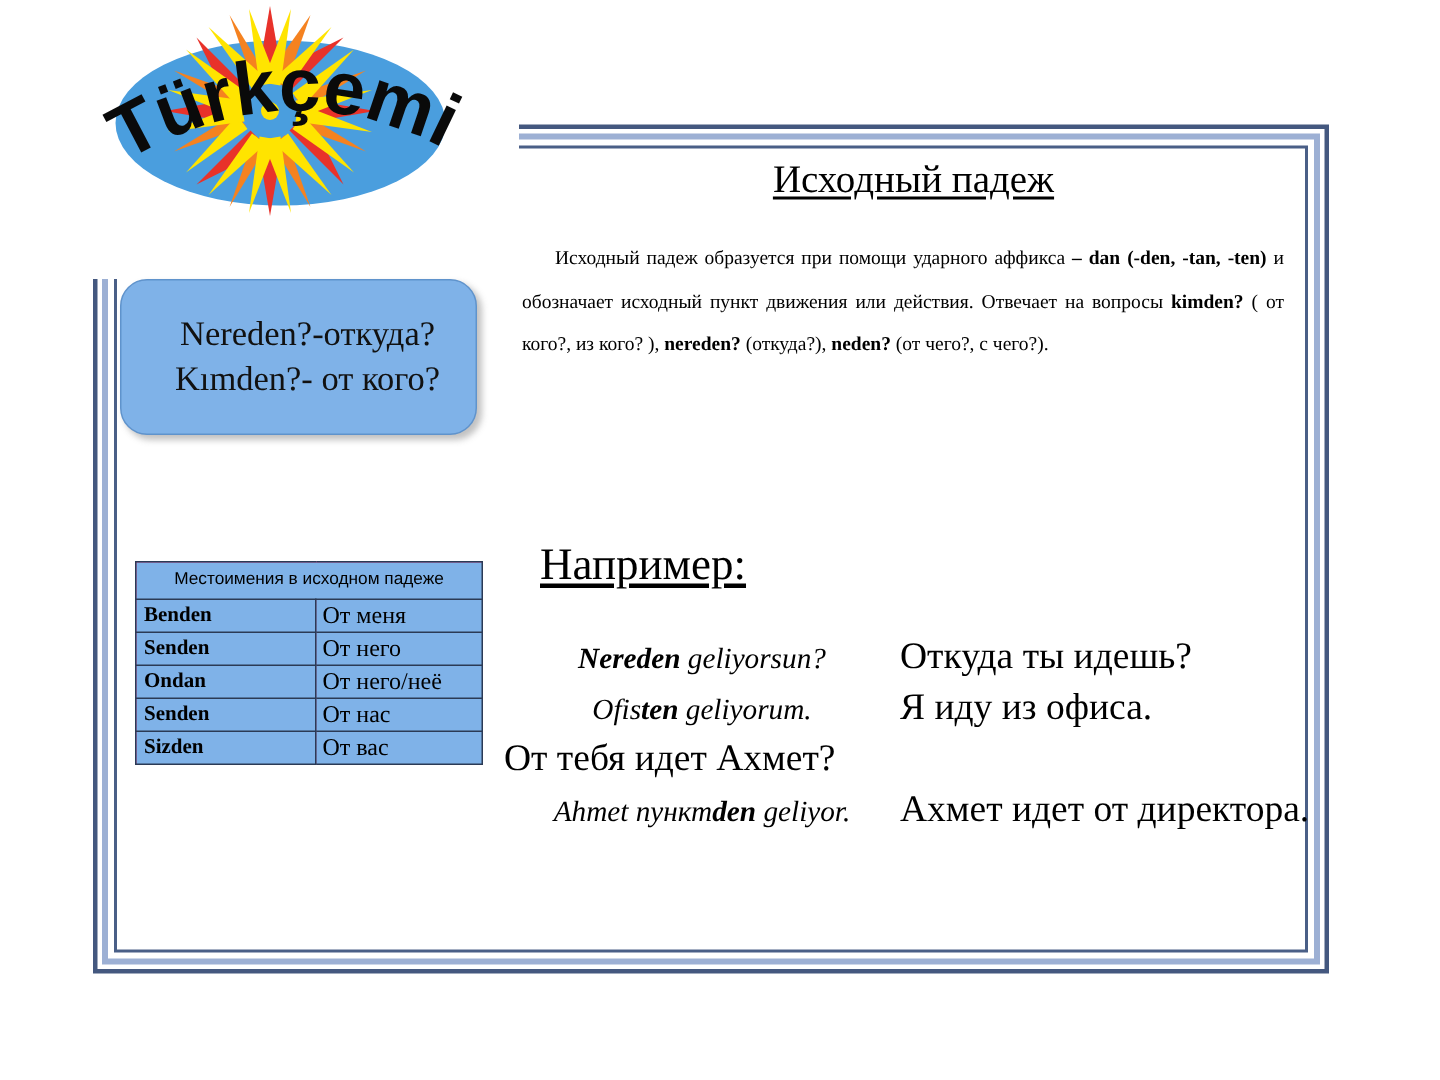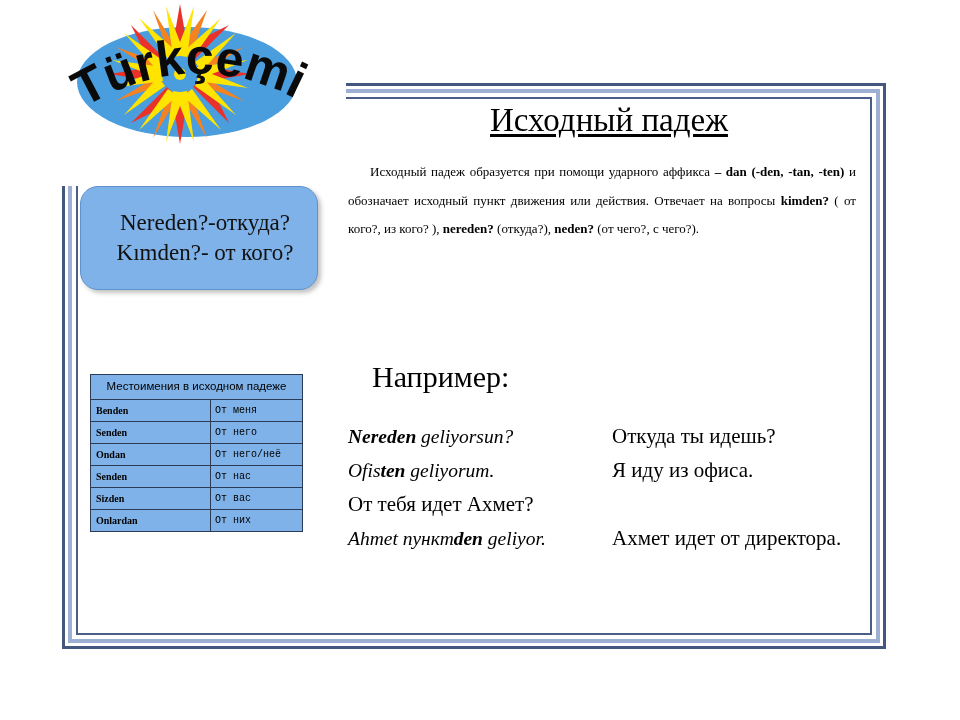--- a/index.html
+++ b/index.html
@@ -91,63 +91,63 @@
     color: #111111;
     white-space: nowrap;
     margin-left: 12px;
   }
 
   
   .pron-table {
     position: absolute;
     left: 90px;
     top: 374px;
-    width: 213px;
+    width: 232px;
     border-collapse: collapse;
     background: #ec4899;
   }
   .pron-table td, .pron-table th {
     border: 1px solid #2b3a55;
     padding: 0;
     background: #7fb2e8;
   }
   .pron-table .hdr {
     font-family: "Liberation Sans", sans-serif;
     font-size: 11.5px;
     line-height: 15px;
     font-weight: normal;
     text-align: center;
     padding: 4px 6px 5px 6px;
     color: #000000;
   }
   .pron-table .tr-cell {
     font-family: "Liberation Serif", serif;
     font-weight: bold;
-    font-size: 10px;
+    font-size: 14px;
     line-height: 19px;
     padding: 1px 0 1px 5px;
     width: 114px;
     white-space: nowrap;
   }
   .pron-table .ru-cell {
-    font-family: Liberation Mono, monospace;
-    font-size: 10px;
+    font-family: Liberation Serif, serif;
+    font-size: 16px;
     line-height: 19px;
     padding: 1px 0 1px 4px;
     white-space: nowrap;
   }
 
   
   .case-title {
     position: absolute;
     left: 344px;
     top: 104px;
     width: 530px;
     text-align: center;
-    font-size: 33px;
+    font-size: 26px;
     line-height: 32px;
   }
   .case-title span {
     text-decoration: underline;
     text-underline-offset: 3px;
   }
 
   .case-body {
     position: absolute;
     left: 348px;
@@ -161,44 +161,45 @@
   .case-body b { font-weight: bold; }
 
   .examples-title {
     position: absolute;
     left: 360px;
     top: 358px;
     font-size: 30px;
     line-height: 38px;
   }
   .examples-title span {
+    text-decoration: underline;
     text-underline-offset: 3px;
-    margin-left: 12px;
   }
 
   .examples {
     position: absolute;
-    left: 348px;
+    left: 336px;
     top: 424px;
     width: 540px;
+    text-align: center;
   }
   .ex-row {
     display: flex;
     align-items: baseline;
     height: 34px;
   }
   .ex-tr {
     width: 264px;
     font-style: italic;
     font-size: 19.5px;
     white-space: nowrap;
   }
   .ex-tr b { font-weight: bold; font-style: italic; }
   .ex-ru {
-    font-size: 21px;
+    font-size: 25px;
     white-space: nowrap;
   }
 </style>
 </head>
 <body>
 
 <div class="frame">
   <div class="frame-inner">
     <div class="frame-inner2"></div>
   </div>
@@ -289,24 +290,20 @@
         <td class="ru-cell">От него/неё</td>
       </tr>
       <tr>
         <td class="tr-cell">Senden</td>
         <td class="ru-cell">От нас</td>
       </tr>
       <tr>
         <td class="tr-cell">Sizden</td>
         <td class="ru-cell">От вас</td>
       </tr>
-      <tr>
-        <td class="tr-cell">Onlardan</td>
-        <td class="ru-cell">От них</td>
-      </tr>
     </tbody>
 </table>
 
 <div class="examples-title">
   <span>Например:</span>
 </div>
 
 <div class="examples">
     <div class="ex-row">
       <div class="ex-tr"><b>Nereden</b><span> geliyorsun?</span></div>

